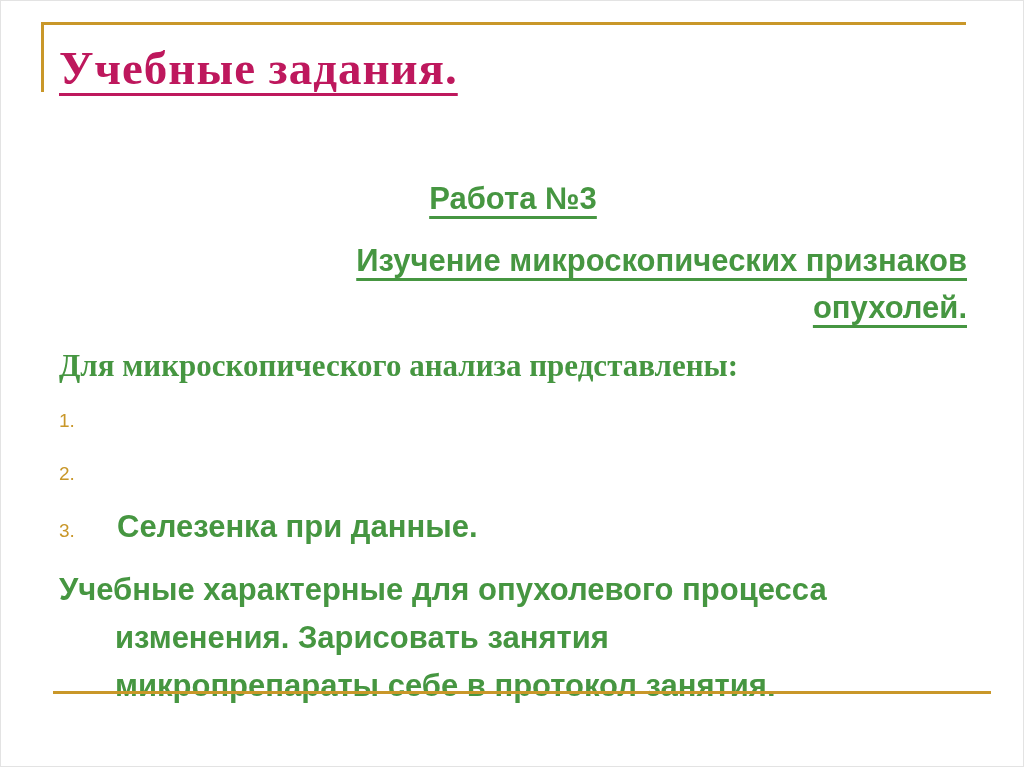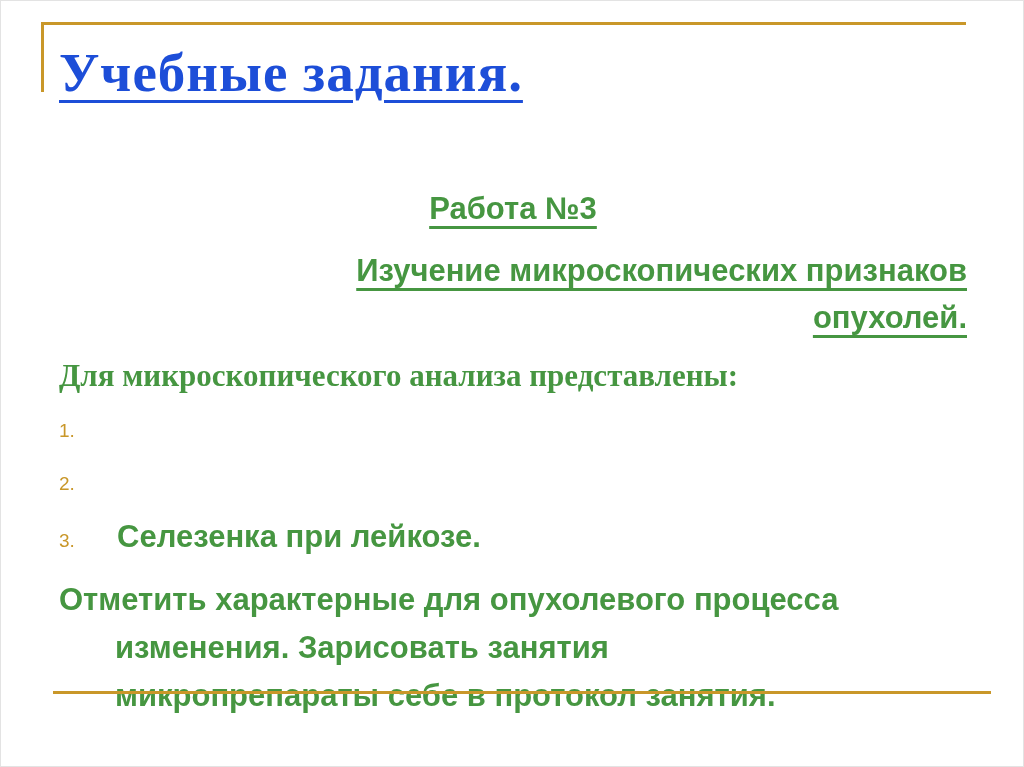--- a/index.html
+++ b/index.html
@@ -24,31 +24,31 @@
     position: absolute;
     left: 40px; top: 21px;
     width: 3px; height: 70px;
     background: #c99729;
   }
   .title {
     position: absolute;
     left: 58px; top: 40px;
     font-family: "Liberation Serif", "DejaVu Serif", serif;
     font-weight: bold;
-    font-size: 55px;
-    color: #1d4ed8;
+    font-size: 47px;
+    color: #be185d;
     letter-spacing: 1px;
     text-decoration: underline;
     text-decoration-thickness: 3px;
     text-underline-offset: 9px;
     white-space: nowrap;
   }
   .content {
     position: absolute;
-    left: 58px; right: 56px; top: 190px;
+    left: 58px; right: 56px; top: 180px;
     color: #469641;
     font-size: 31px;
     font-weight: bold;
   }
   .work-heading {
     text-align: center;
     text-decoration: underline;
     text-decoration-thickness: 3px;
     text-underline-offset: 7px;
     margin-bottom: 20px;
@@ -113,25 +113,25 @@
 
     <div class="num-list">
       <div class="num-row">
         <span class="num">1.</span>
       </div>
       <div class="num-row">
         <span class="num">2.</span>
       </div>
       <div class="num-row">
         <span class="num">3.</span>
-        <span class="txt">Селезенка при лейкозе.</span>
+        <span class="txt">Селезенка при данные.</span>
       </div>
     </div>
 
     <div class="outro">
-      <div class="line">Отметить характерные для опухолевого процесса</div>
+      <div class="line">Учебные характерные для опухолевого процесса</div>
       <div class="line indent">изменения. Зарисовать занятия</div>
       <div class="line indent">микропрепараты себе в протокол занятия.</div>
     </div>
   </div>
 
   <div class="bottom-rule"></div>
 </div>
 
 </body></html>

